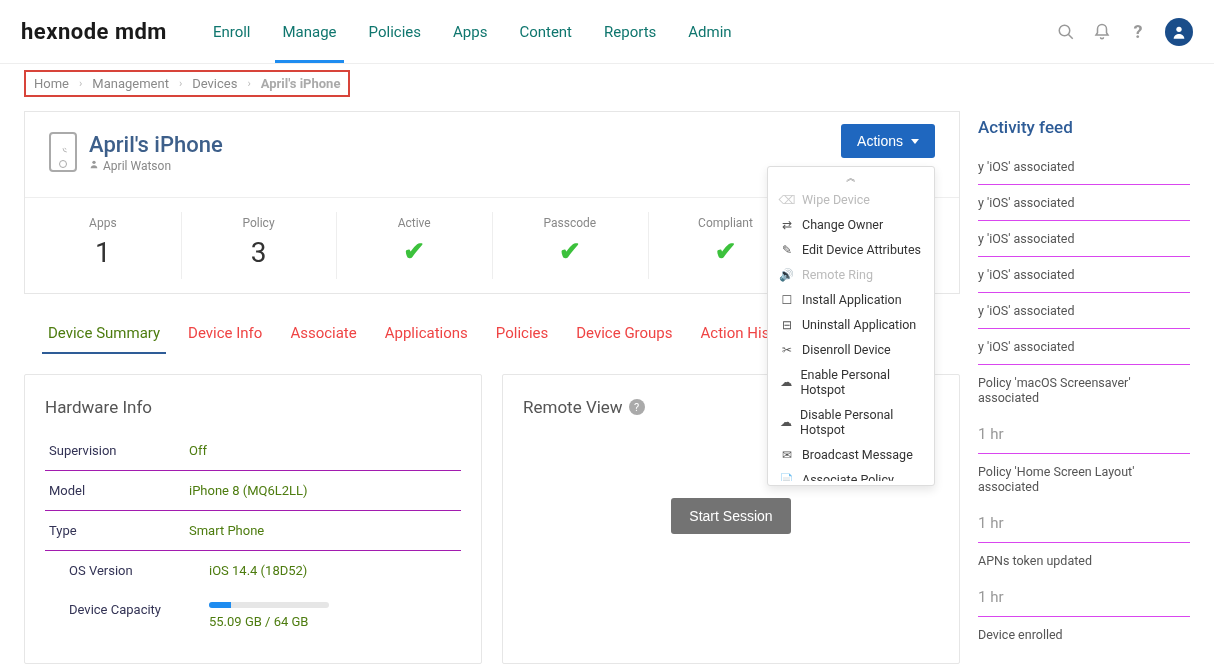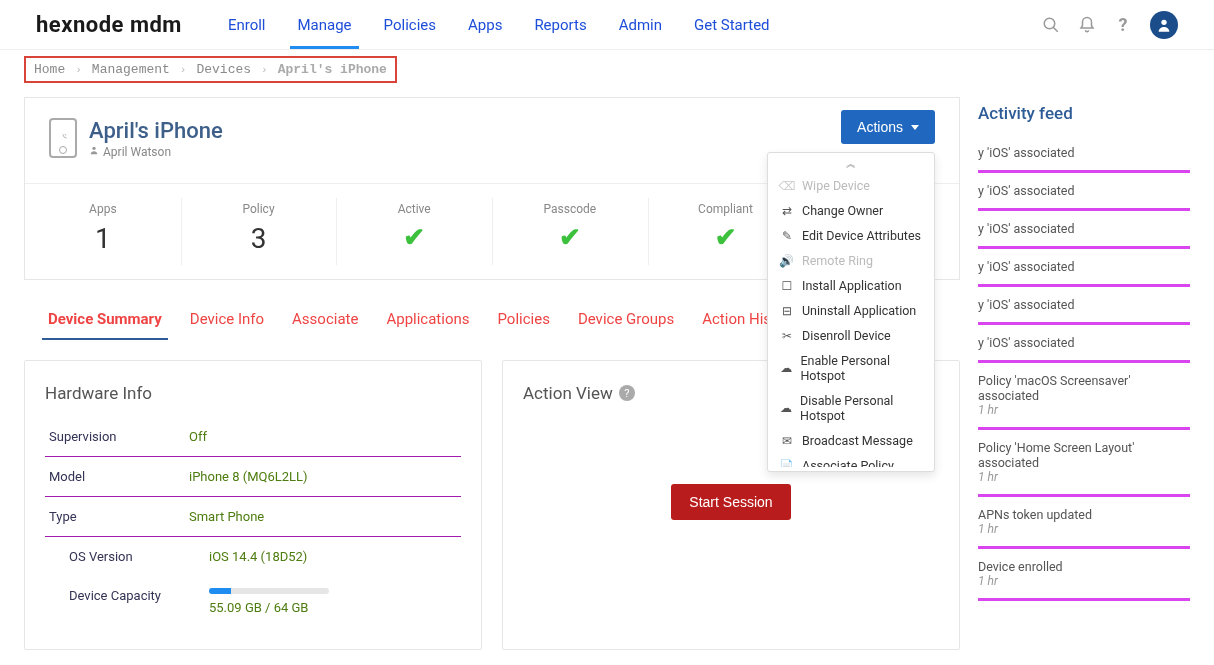--- a/index.html
+++ b/index.html
@@ -1,30 +1,30 @@
 <!DOCTYPE html>
 <html><head>
 <meta charset="utf-8">
 <style>
 * { box-sizing: border-box; margin:0; padding:0; }
 body { font-family: -apple-system, "Segoe UI", Roboto, Arial, sans-serif; font-size:14px; color:#333; background:#fff; width:1214px; }
 
 
-.topnav { height:50px; display:flex; align-items:center; padding:0 36px; border-bottom:1px solid #eee; }
+.topnav { height:64px; display:flex; align-items:center; padding:0 21px; border-bottom:1px solid #eee; }
 .brand { font-size:22px; font-weight:700; letter-spacing:0.5px; color:#1a1a1a; margin-right:30px; }
 .topnav-tabs { display:flex; align-items:center; height:100%; }
-.topnav-tab { padding:0 16px; height:100%; display:flex; align-items:center; color:#1d4ed8; font-size:15px; cursor:pointer; position:relative; }
+.topnav-tab { padding:0 16px; height:100%; display:flex; align-items:center; color:#0f766e; font-size:15px; cursor:pointer; position:relative; }
 .topnav-tab.active::after { content:""; position:absolute; bottom:0; left:10%; right:10%; height:3px; background:#1e8cf0; }
 .topnav-spacer { flex:1; }
 .topnav-icons { display:flex; align-items:center; gap:18px; }
 .icon { width:18px; height:18px; display:inline-flex; align-items:center; justify-content:center; color:#888; }
 .avatar { width:28px; height:28px; border-radius:50%; background:#1a4d8a; display:flex; align-items:center; justify-content:center; color:#fff; }
 
 
-.breadcrumb-wrap { padding:6px 24px 0 24px;font-family:Liberation Mono, monospace; }
+.breadcrumb-wrap { padding:6px 24px 0 24px; }
 .breadcrumb { display:inline-flex; align-items:center; gap:10px; font-size:13px; color:#8a8a8a; border:2px solid #d8443a; padding:4px 8px; }
 .breadcrumb .sep { color:#bbb; font-size:11px; }
 .breadcrumb .current { font-weight:700; color:#aaa; }
 
 
 .layout { display:flex; gap:18px; padding:14px 24px 0 24px; align-items:flex-start; }
 .main-col { flex:1; min-width:0; }
 .side-col { width:212px; }
 
 
@@ -41,71 +41,71 @@
 .stats { display:flex; margin-top:24px; border-top:1px solid #eee; }
 .stat { flex:1; text-align:center; padding:18px 0 24px 0; position:relative; }
 .stat + .stat::before { content:""; position:absolute; left:0; top:14px; bottom:14px; width:1px; background:#eee; }
 .stat-label { font-size:12px; color:#888; margin-bottom:6px; }
 .stat-value { font-size:28px; color:#333; font-weight:400; }
 .check { color:#3cc13c; font-size:26px; font-weight:bold; }
 
 
 .subtabs { padding:22px 10px 0 10px; display:flex; flex-wrap:wrap; gap:0; }
 .subtab { color:#ef4444; padding:8px 14px 12px 14px; font-size:15px; cursor:pointer; position:relative; }
-.subtab.active { color:#ef4444; font-weight:700; }
+.subtab.active { color:#4d7c0f; font-weight:400; }
 .subtab.active::after { content:""; position:absolute; bottom:0; left:8px; right:8px; height:2px; background:#2e5c97; }
 
 
 .content-row { display:flex; gap:20px; padding:20px 0 8px 0; }
 .panel { flex:1; border:1px solid #e6e6e6; border-radius:2px; padding:22px 20px; min-height:260px; }
 .panel-title { font-size:17px; color:#555; margin-bottom:14px; display:flex; align-items:center; gap:6px; }
 .panel-title .q { width:16px; height:16px; border-radius:50%; background:#aaa; color:#fff; font-size:11px; display:inline-flex; align-items:center; justify-content:center; }
 .kv { display:flex; padding:12px 4px; border-bottom:1px solid #a21caf; font-size:13px; }
 .kv:last-child { border-bottom:none;margin-left:20px; }
 .kv-k { width:140px; color:#335; }
 .kv-v { color:#4d7c0f; }
 .capacity-bar { width:120px; height:6px; background:#e6e6e6; border-radius:3px; margin-bottom:6px; overflow:hidden; }
 .capacity-fill { height:100%; background:#1e8cf0; }
-.start-session { background:#b91c1c; color:#fff; border:none; padding:10px 18px; border-radius:3px; font-size:14px; cursor:pointer; }
+.start-session { background:#737373; color:#fff; border:none; padding:10px 18px; border-radius:3px; font-size:14px; cursor:pointer; }
 .remote-center { display:flex; align-items:center; justify-content:center; height:170px; }
 
 
 .dropdown { position:absolute; top:54px; right:24px; width:168px; background:#fff; border:1px solid #ddd; border-radius:3px; box-shadow:0 4px 10px rgba(0,0,0,0.1); z-index:10; padding:4px 0; }
 .dropdown::before { content:"︽"; position:absolute; top:4px; left:50%; transform:translateX(-50%); color:#888; font-size:10px; pointer-events:none; }
 .dropdown-inner { max-height:310px; overflow-y:auto; padding-top:16px; }
 .dd-item { display:flex; align-items:center; gap:8px; padding:5px 12px; font-size:12.5px; color:#333; cursor:pointer; }
 .dd-item.disabled { color:#bbb; cursor:default; }
 .dd-ico { width:14px; height:14px; display:inline-flex; align-items:center; justify-content:center; font-size:12px; color:#555; }
 .dd-item.disabled .dd-ico { color:#ccc; }
 
 
 .dropdown-inner::-webkit-scrollbar { width:6px; }
 .dropdown-inner::-webkit-scrollbar-thumb { background:#999; border-radius:3px; }
 .dropdown-inner::-webkit-scrollbar-track { background:#eee; }
 
 
 .feed-title { color:#2e5c97; font-size:17px; font-weight:500; padding:6px 0 12px 0; }
-.feed-item { padding:10px 0; border-bottom:3px solid #d946ef; font-size:12.5px; color:#555; }
-.feed-item .time { color:#999; font-size:12px; margin-top:0;font-style:italic; }
+.feed-item { padding:10px 0; border-bottom:1px solid #d946ef; font-size:12.5px; color:#555; }
+.feed-item .time { color:#999; font-size:15px; margin-top:20px; }
 
 svg { display:block; }
 </style>
 </head>
 <body>
 
 <div class="topnav">
   <div class="brand">hexnode mdm</div>
   <div class="topnav-tabs" id="topnav-tabs">
       <div class="topnav-tab">Enroll</div>
       <div class="topnav-tab active">Manage</div>
       <div class="topnav-tab">Policies</div>
       <div class="topnav-tab">Apps</div>
+      <div class="topnav-tab">Content</div>
       <div class="topnav-tab">Reports</div>
       <div class="topnav-tab">Admin</div>
-      <div class="topnav-tab">Get Started</div>
     </div>
   <div class="topnav-spacer"></div>
   <div class="topnav-icons">
     <span class="icon">
       <svg width="18" height="18" viewBox="0 0 24 24" fill="none" stroke="#999" stroke-width="2">
           <circle cx="10" cy="10" r="7"></circle>
           <line x1="21" y1="21" x2="15" y2="15"></line>
         </svg>
     </span>
     <span class="icon">
@@ -274,21 +274,21 @@
           <div class="kv-v">
             <div class="capacity-bar">
                 <div class="capacity-fill" id="cap-fill" style="width: 18%;"></div>
               </div>
             <span>55.09 GB / 64 GB</span>
           </div>
         </div>
       </div>
       <div class="panel">
         <div class="panel-title">
-          <span>Action View</span>
+          <span>Remote View</span>
           <span class="q">?</span>
         </div>
         <div class="remote-center">
           <button class="start-session">Start Session</button>
         </div>
       </div>
     </div>
   </div>
 
   <div class="side-col">

